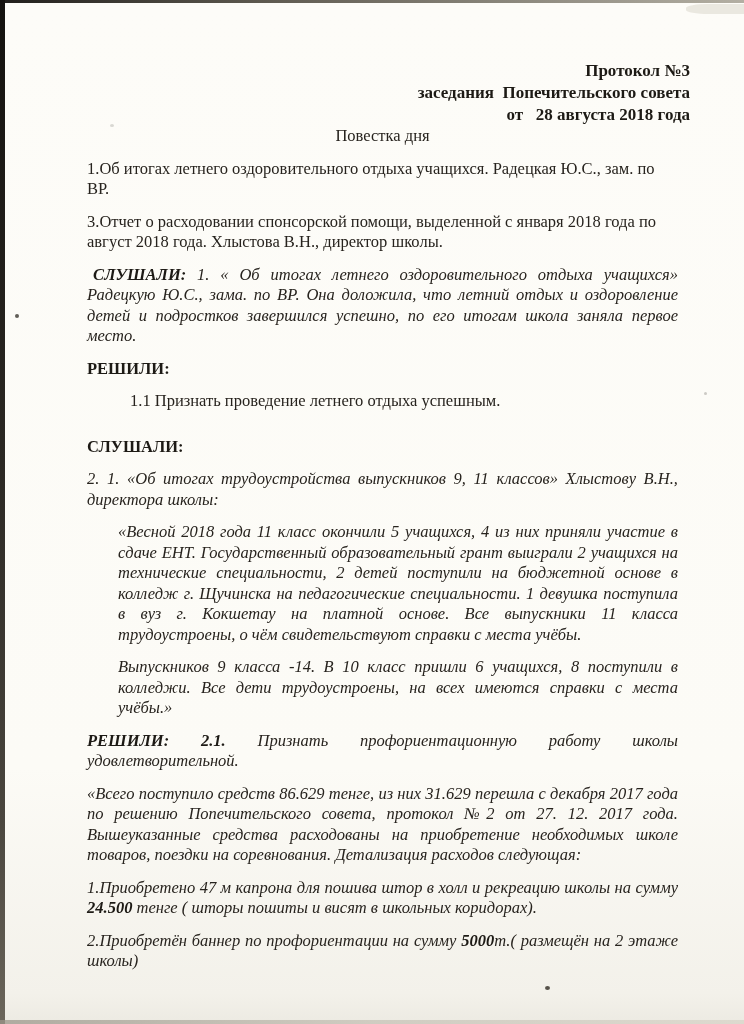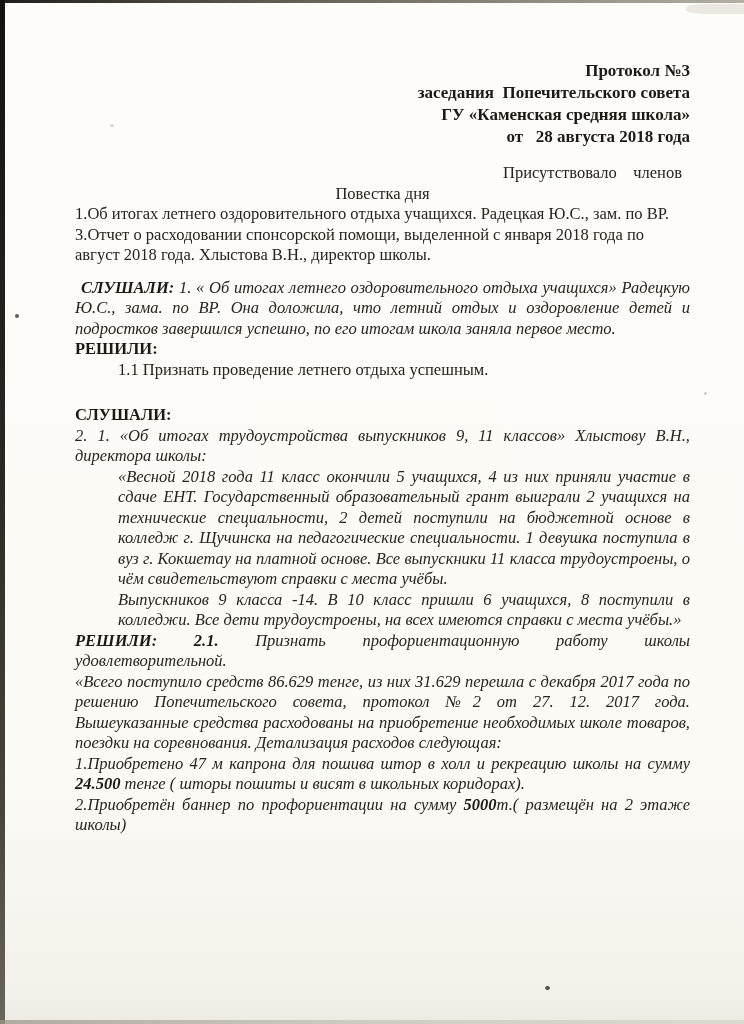--- a/index.html
+++ b/index.html
@@ -40,21 +40,21 @@
 
   .content {
     position: absolute;
     left: 75px;
     right: 54px;
     top: 60px;
     font-size: 16.5px;
     line-height: 20.5px;
     text-rendering: optimizeLegibility;
   }
-  p { margin: 0; }
+  p { margin: 12px; }
   .bold { font-weight: bold; color: #1d1a15; }
 
   .title { text-align: right; font-weight: bold; font-size: 17px; line-height: 22px; color: #1d1a15; }
   .title .tl { white-space: pre-wrap; }
 
   .attendance { text-align: right; margin-top: 15px; white-space: pre-wrap; padding-right: 8px; }
   .agenda-heading { text-align: center; }
 
   .para-j { text-align: justify; font-style: italic; }
   .s1 { margin-top: 12px; text-indent: 6px; }
@@ -74,25 +74,23 @@
   <div class="artifact dot-a"></div>
   <div class="artifact dot-b"></div>
   <div class="artifact dot-c"></div>
   <div class="artifact dot-d"></div>
 
   <div class="content">
 
     <div class="title">
       <div class="tl">Протокол №3</div>
       <div class="tl">заседания  Попечительского совета</div>
-      <div class="tl">ГУ «Каменская средняя школа»</div>
       <div class="tl">от   28 августа 2018 года</div>
     </div>
 
-    <div class="attendance">Присутствовало    членов</div>
 
     <div class="agenda-heading">Повестка дня</div>
     <p class="agenda-item">1.Об итогах летнего оздоровительного отдыха учащихся. Радецкая Ю.С., зам. по ВР.</p>
     <p class="agenda-item">3.Отчет о  расходовании спонсорской помощи, выделенной с января 2018 года по август 2018 года. Хлыстова В.Н., директор школы.</p>
 
     <p class="para-j s1"><span class="bold">СЛУШАЛИ:</span><span> 1. « Об итогах летнего оздоровительного отдыха учащихся» Радецкую  Ю.С., зама.  по ВР. Она доложила, что летний отдых и оздоровление детей и подростков завершился успешно, по его итогам школа заняла  первое место.</span></p>
 
     <p><span class="bold">РЕШИЛИ:</span></p>
     <p class="indent">1.1 Признать проведение летнего отдыха успешным.</p>
 

